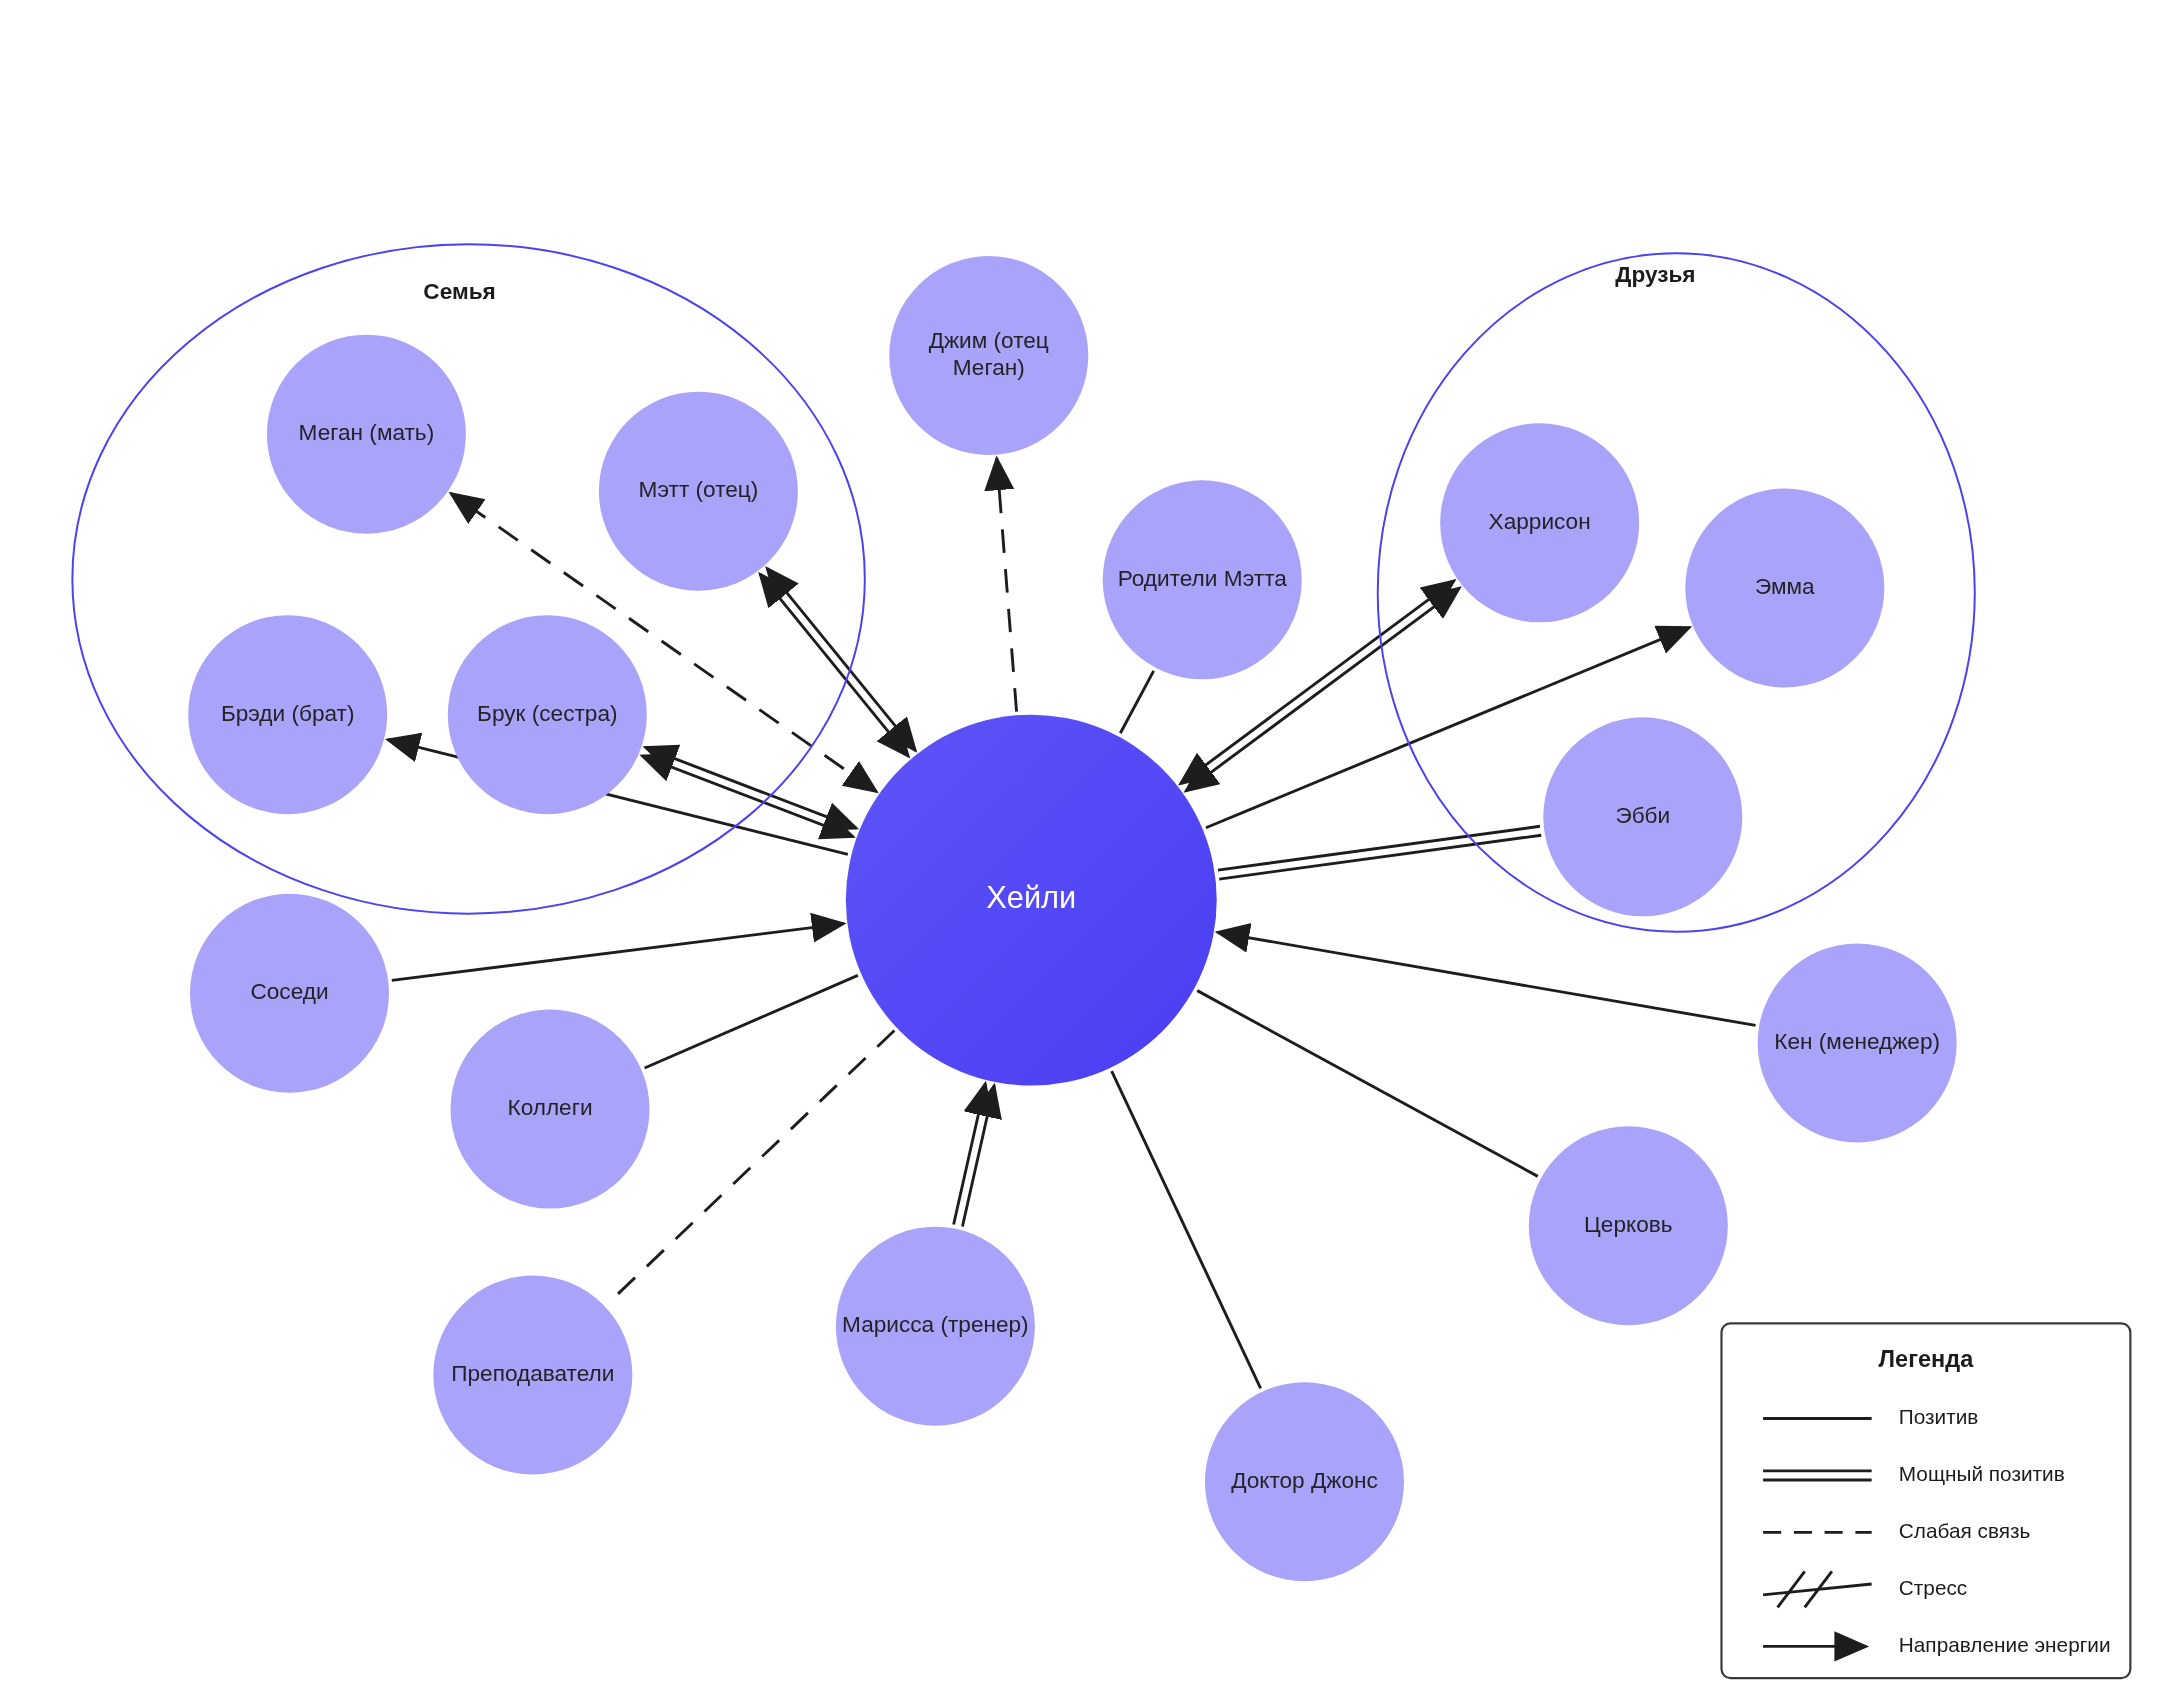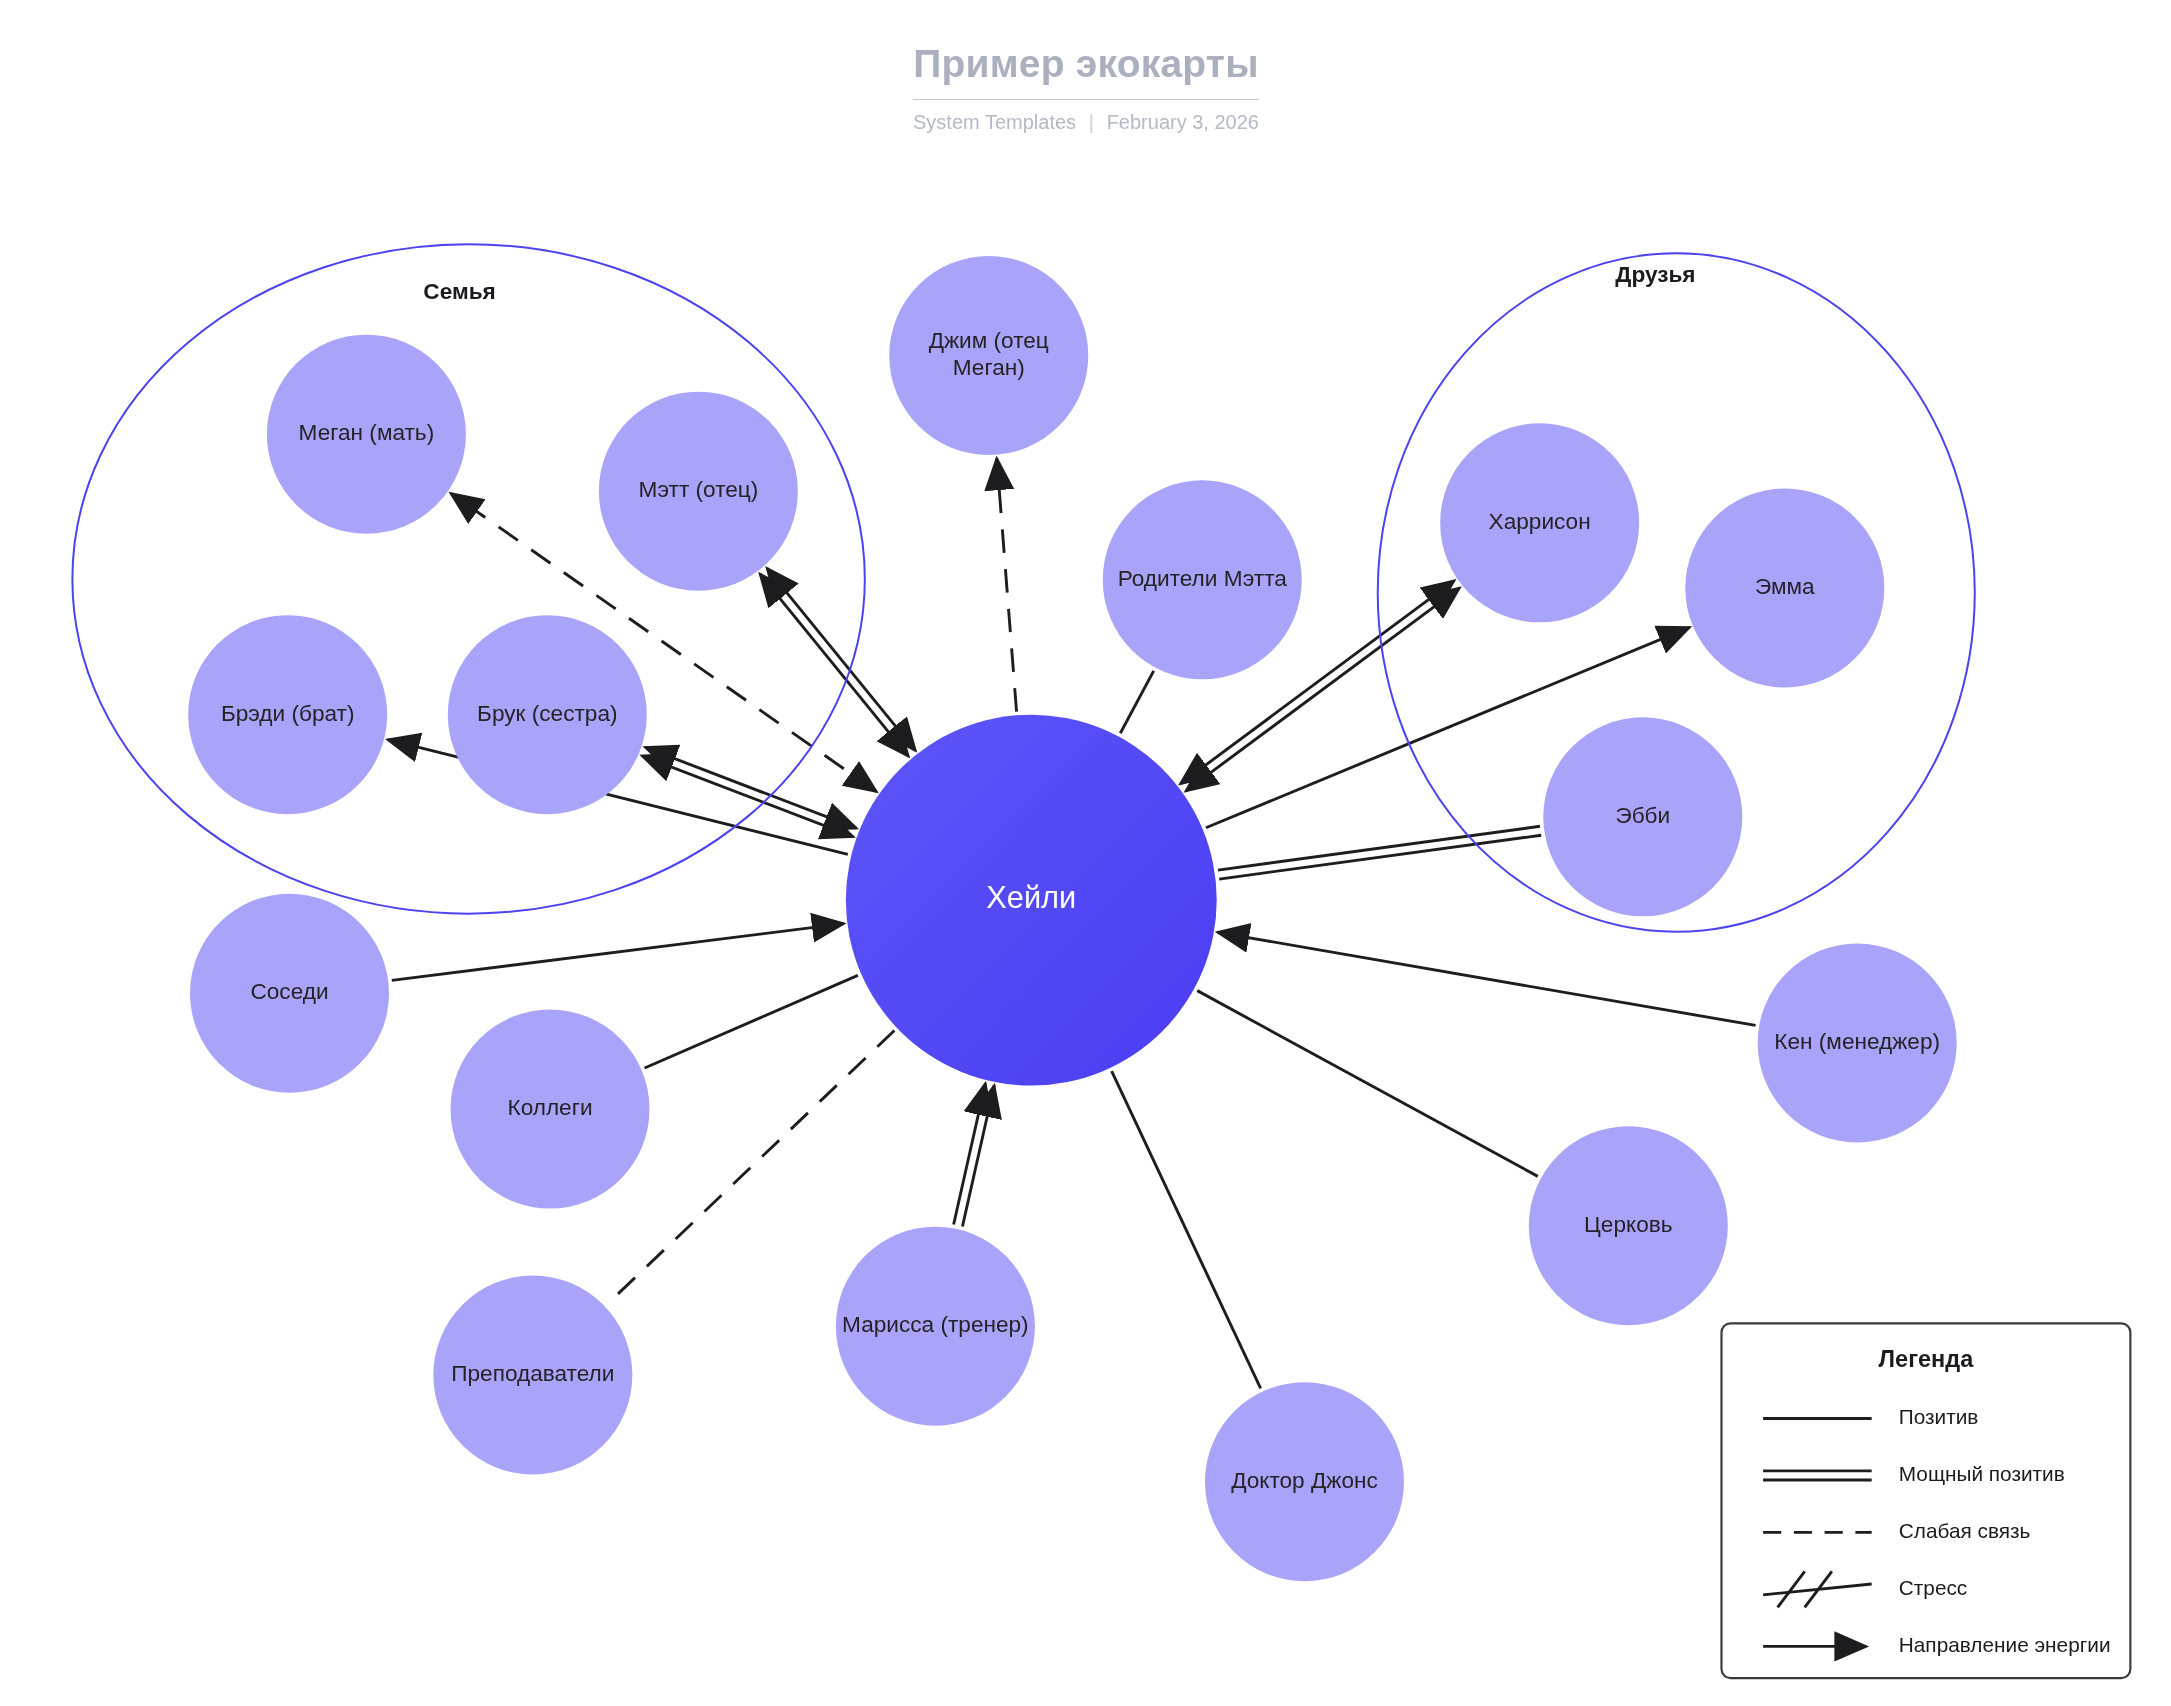--- a/index.html
+++ b/index.html
@@ -25,26 +25,20 @@
   .legend-box{fill:#ffffff;stroke:#3a3a3c;stroke-width:2.4;rx:10;ry:10;}
   .legend-title{font-size:26px;font-weight:700;fill:#1c1c20;text-anchor:middle;}
   .legend-text{font-size:23px;fill:#1c1c20;dominant-baseline:middle;}
   .legend-line{stroke:#1d1d1f;stroke-width:3.2;fill:none;}
 </style>
 </head>
 <body>
 
 <div id="stage">
 
-  <div class="hdr">
-    <div class="hdr-title">Пример экокарты</div>
-    <div class="hdr-sub">
-      <span>System Templates</span><span class="hdr-sep">|</span><span>February 3, 2026</span>
-    </div>
-  </div>
 
   <svg id="diagram" width="2172" height="1707" viewBox="0 0 2401 1887">
     <defs>
       <linearGradient id="cgrad" x1="0" y1="0" x2="1" y2="1">
         <stop offset="0%" stop-color="#5d55f8"></stop>
         <stop offset="100%" stop-color="#4a3df2"></stop>
       </linearGradient>
       <marker id="ah" markerWidth="13" markerHeight="13" refX="11" refY="5.2" orient="auto" markerUnits="strokeWidth">
         <path d="M0,0 L12,5.2 L0,10.4 z" fill="#1d1d1f"></path>
       </marker>

